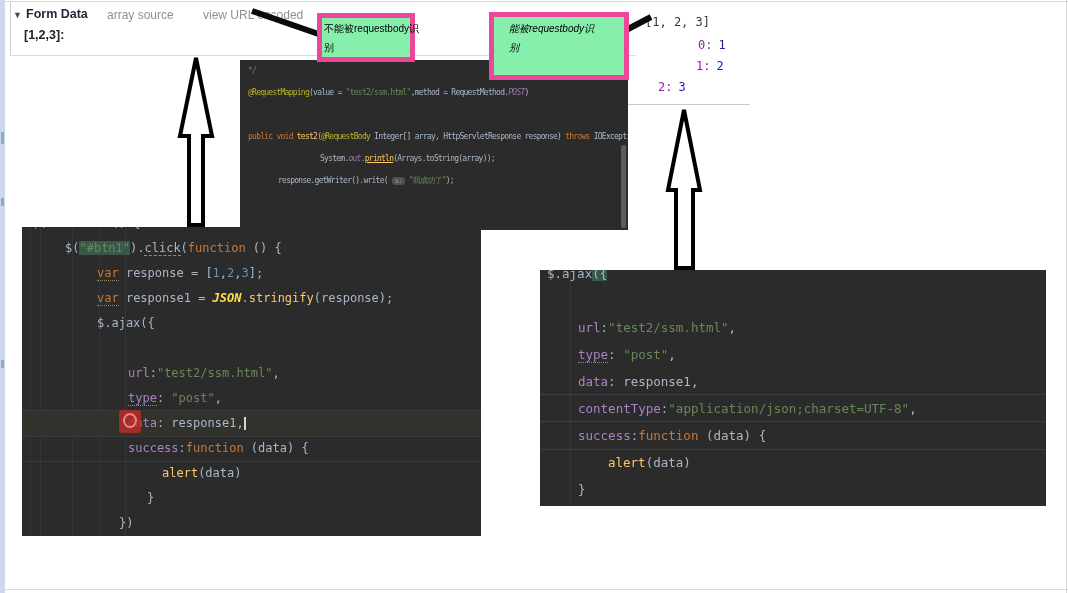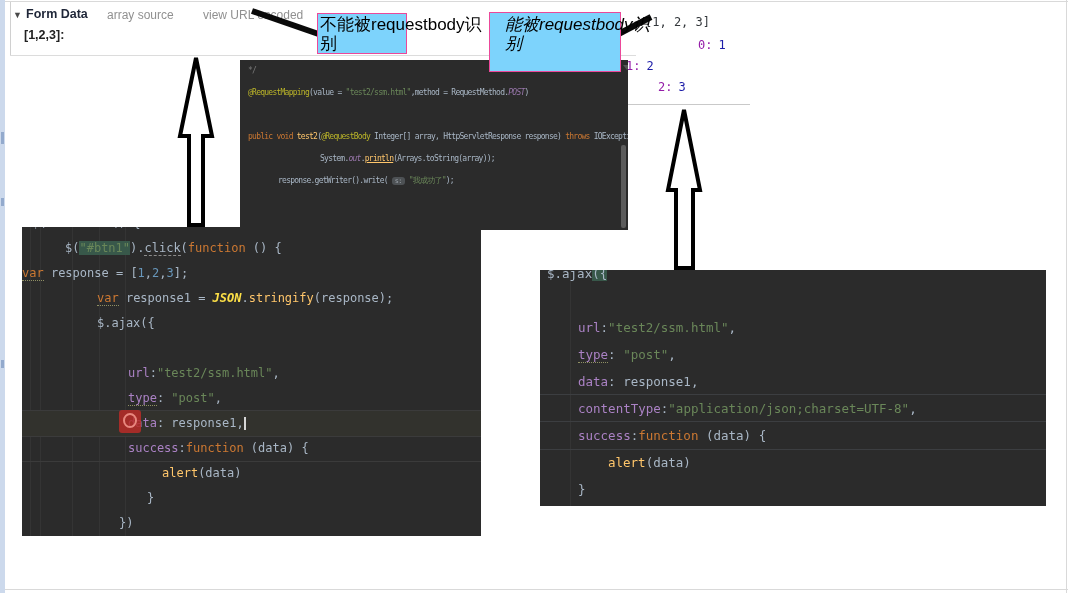--- a/index.html
+++ b/index.html
@@ -16,21 +16,21 @@
   .dt-link{position:absolute;top:8px;font-size:12px;color:#909090;}
   .dt-value{position:absolute;left:24px;top:28px;font-weight:bold;font-size:12.5px;color:#222;}
   .hr1{position:absolute;left:10px;top:55px;width:626px;height:1px;background:#dcdcdc;}
   .hr2{position:absolute;left:627px;top:104px;width:123px;height:1px;background:#c9c9c9;}
   
   .jrow{position:absolute;font-family:"DejaVu Sans Mono",monospace;font-size:12px;white-space:pre;}
   .jsum{color:#33373b;}
   .jk{color:#941ca8;}
   .jv{color:#1d1da8;margin-left:6px;}
   
-  .cbox{position:absolute;background:#7dd3fc;border:1px solid #ec4899;font-size:17px;line-height:19px;
+  .cbox{position:absolute;background:#86efac;border:5px solid #ec4899;font-size:10px;line-height:19px;
         color:#000;white-space:nowrap;z-index:6;}
   .cbox .bl{display:block;}
   
   .overlay{position:absolute;left:0;top:0;z-index:5;pointer-events:none;}
   
   .editor{position:absolute;background:#2b2b2b;overflow:hidden;color:#a9b7c6;z-index:4;
           font-family:"DejaVu Sans Mono",monospace;}
   .ed-java{left:240px;top:60px;width:388px;height:170px;font-size:8px;letter-spacing:-0.75px;--lh:22px;}
   .ed-left{left:22px;top:227px;width:459px;height:309px;font-size:12px;--lh:25px;}
   .ed-right{left:540px;top:270px;width:506px;height:236px;font-size:12.5px;--lh:27px;}
@@ -84,21 +84,21 @@
 
   <span class="expander">▼</span>
   <span class="dt-title">Form Data</span>
   <span class="dt-link" style="left:107px;">array source</span>
   <span class="dt-link" style="left:203px;">view URL encoded</span>
   <span class="dt-value">[1,2,3]:</span>
   <div class="hr1"></div>
 
   <div class="jrow jsum" style="left:645px;top:15px;">[1, 2, 3]</div>
   <div class="jrow" style="left:658px;top:38px;margin-left:40px;"><span class="jk">0:</span><span class="jv">1</span></div>
-  <div class="jrow" style="left:626px;top:59px;"><span class="jk">1:</span><span class="jv">2</span></div>
+  <div class="jrow" style="left:696px;top:59px;"><span class="jk">1:</span><span class="jv">2</span></div>
   <div class="jrow" style="left:658px;top:80px;"><span class="jk">2:</span><span class="jv">3</span></div>
   <div class="hr2"></div>
 
   <svg class="overlay" width="1068" height="593">
     <line x1="252" y1="11" x2="330" y2="38" stroke="#0a0a0a" stroke-width="6"></line>
     <line x1="586" y1="51" x2="651" y2="17" stroke="#0a0a0a" stroke-width="6"></line>
     <polygon points="196,58 212,136 203,136 203,225 189,225 189,136 180,136" fill="#ffffff" stroke="#000000" stroke-width="4"></polygon>
     <polygon points="684,110 700,190 693,190 693,268 676,268 676,190 668,190" fill="#ffffff" stroke="#000000" stroke-width="4"></polygon>
   </svg>
 
@@ -125,21 +125,21 @@
 
   <div class="editor ed-left">
     <div class="guide" style="left:8px;"></div>
     <div class="guide" style="left:18px;"></div>
     <div class="guide" style="left:50px;"></div>
     <div class="guide" style="left:77px;"></div>
     <div class="guide" style="left:103px;"></div>
     <div class="redbox"></div>
   <div class="cl" style="padding-left: 10px; margin-top: -16px;"><span class="d">$(</span><span class="k">function</span><span class="d"> () {</span></div>
       <div class="cl" style="padding-left: 43px;"><span class="d">$(</span><span class="s sel">"#btn1"</span><span class="d">).</span><span class="lnk">click</span><span class="d">(</span><span class="k">function</span><span class="d"> () {</span></div>
-      <div class="cl" style=""><span class="k wavy">var</span><span class="d"> response = [</span><span class="num">1</span><span class="d">,</span><span class="num">2</span><span class="d">,</span><span class="num">3</span><span class="d">];</span></div>
+      <div class="cl" style="padding-left: 75px;"><span class="k wavy">var</span><span class="d"> response = [</span><span class="num">1</span><span class="d">,</span><span class="num">2</span><span class="d">,</span><span class="num">3</span><span class="d">];</span></div>
       <div class="cl" style="padding-left: 75px;"><span class="k wavy">var</span><span class="d"> response1 = </span><span class="stb">JSON</span><span class="d">.</span><span class="fn">stringify</span><span class="d">(response);</span></div>
       <div class="cl" style="padding-left: 75px;"><span class="d">$.ajax({</span></div>
       <div class="cl">&nbsp;</div>
       <div class="cl" style="padding-left: 106px;"><span class="prop">url</span><span class="d">:</span><span class="s">"test2/ssm.html"</span><span class="d">,</span></div>
       <div class="cl" style="padding-left: 106px;"><span class="prop wavy">type</span><span class="d">: </span><span class="s">"post"</span><span class="d">,</span></div>
       <div class="cl hl" style="padding-left: 106px;"><span class="prop">data</span><span class="d">: response1,</span><span class="caret"></span></div>
       <div class="cl bb" style="padding-left: 106px;"><span class="prop">success</span><span class="d">:</span><span class="k">function</span><span class="d"> (data) {</span></div>
       <div class="cl" style="padding-left: 140px;"><span class="fn">alert</span><span class="d">(data)</span></div>
       <div class="cl" style="padding-left: 125px;"><span class="d">}</span></div>
       <div class="cl" style="padding-left: 97px;"><span class="d">})</span></div>

